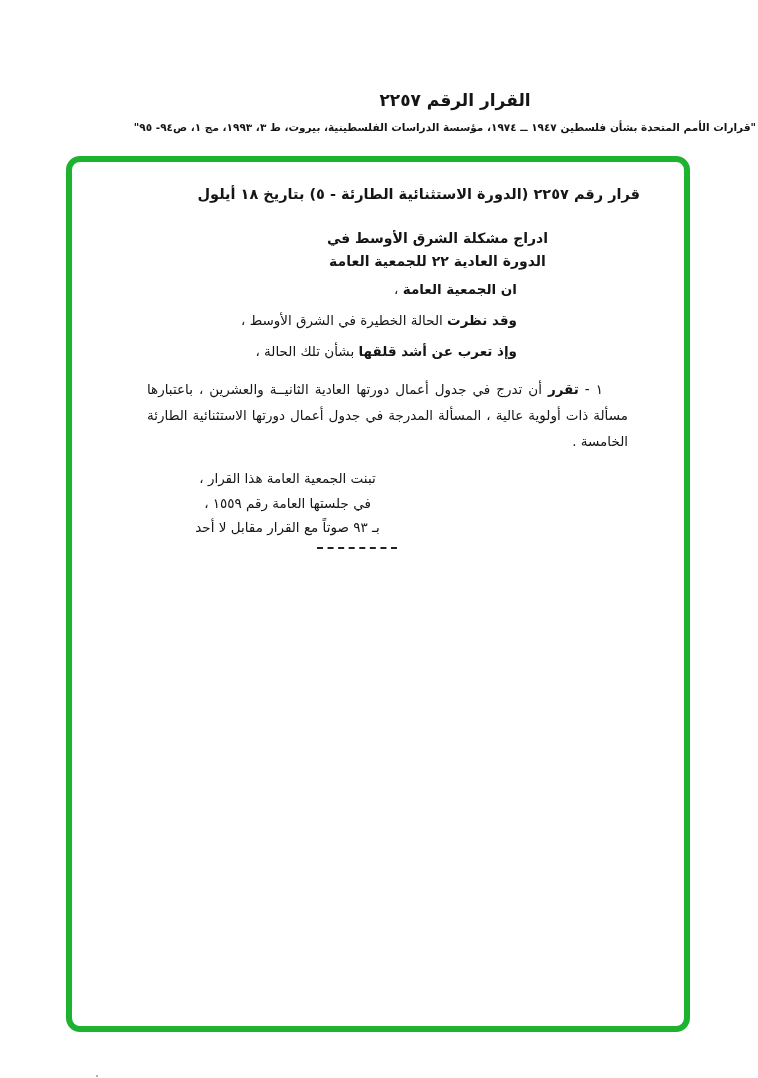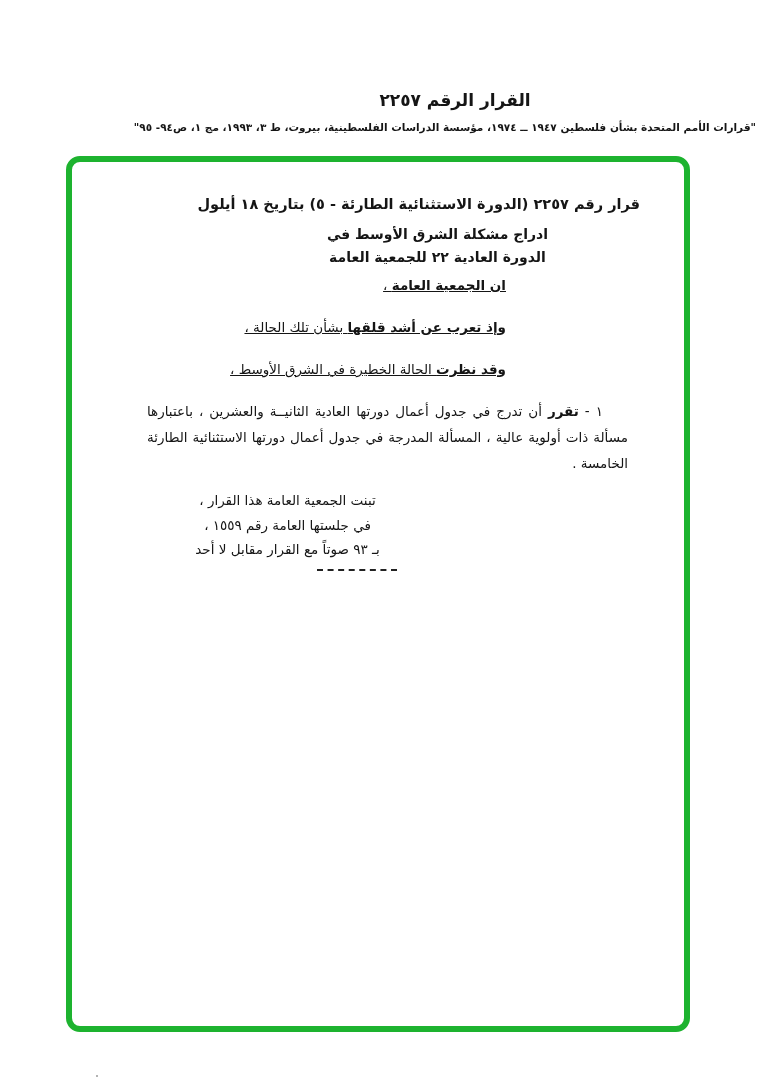--- a/index.html
+++ b/index.html
@@ -14,30 +14,30 @@
   }
   .citation{
     position:absolute;top:121px;right:2px;direction:rtl;white-space:nowrap;
     font-size:10.5px;font-weight:bold;letter-spacing:-0.2px;
   }
   .green-frame{
     position:absolute;left:66px;top:156px;width:612px;height:864px;
     border:6px solid #1db32f;border-radius:14px;background:#ffffff;
   }
   .doc-content{
-    position:absolute;left:135px;top:192px;width:505px;direction:rtl;
+    position:absolute;left:135px;top:182px;width:505px;direction:rtl;
     font-size:13.5px;line-height:26px;
   }
   .doc-heading{font-size:14.5px;font-weight:bold;line-height:24px;text-align:right;}
   .doc-heading .h-line2{padding-right:86px;}
   .doc-subtitle{
-    margin-top:7px;font-weight:bold;text-align:center;line-height:23px;
+    margin-top:21px;font-weight:bold;text-align:center;line-height:23px;
     position:relative;left:50px;font-size:14px;
   }
-  .intro-line{text-align:right;text-indent:118px;margin:16px;text-decoration:underline;}
+  .intro-line{text-align:right;text-indent:118px;margin:5px;}
   .intro-line:first-of-type{margin-top:3px;}
   .clause{text-align:justify;text-indent:25px;margin:12px;text-align-last:right;}
   .bold{font-weight:bold;}
   .adoption{width:205px;margin:0 250px 0 0;text-align:right;line-height:24.5px;}
   .adoption-line{white-space:nowrap;text-align:center;}
   .adoption-line.last{padding-right:48px;}
   .dash-rule{
     width:80px;height:0;border-top:2px dashed #222;
     margin:7px 243px 0 0;
   }
@@ -61,23 +61,23 @@
     <div class="h-line1">قرار رقم ٢٢٥٧ (الدورة الاستثنائية الطارئة - ٥) بتاريخ ١٨ أيلول</div>
   </div>
 
   <div class="doc-subtitle">
     <div>ادراج مشكلة الشرق الأوسط في</div>
     <div>الدورة العادية ٢٢ للجمعية العامة</div>
   </div>
 
   <p class="intro-line"><span class="bold">ان الجمعية العامة</span><span> ،</span></p>
 
+  <p class="intro-line"><span class="bold">وقد نظرت</span><span> الحالة الخطيرة في الشرق الأوسط ،</span></p>
+
   <p class="intro-line"><span class="bold">وإذ تعرب عن أشد قلقها</span><span> بشأن تلك الحالة ،</span></p>
-
-  <p class="intro-line"><span class="bold">وقد نظرت</span><span> الحالة الخطيرة في الشرق الأوسط ،</span></p>
 
   <p class="clause"><span>١ - </span><span class="bold">تقرر</span><span> أن تدرج في جدول أعمال دورتها العادية الثانيــة والعشرين ، باعتبارها مسألة ذات أولوية عالية ، المسألة المدرجة في جدول أعمال دورتها الاستثنائية الطارئة الخامسة .</span></p>
 
 
   <div class="adoption">
     <div class="adoption-line">تبنت الجمعية العامة هذا القرار ،</div>
     <div class="adoption-line">في جلستها العامة رقم ١٥٥٩ ،</div>
     <div class="adoption-line">بـ ٩٣ صوتاً مع القرار مقابل لا أحد</div>
   </div>
 

